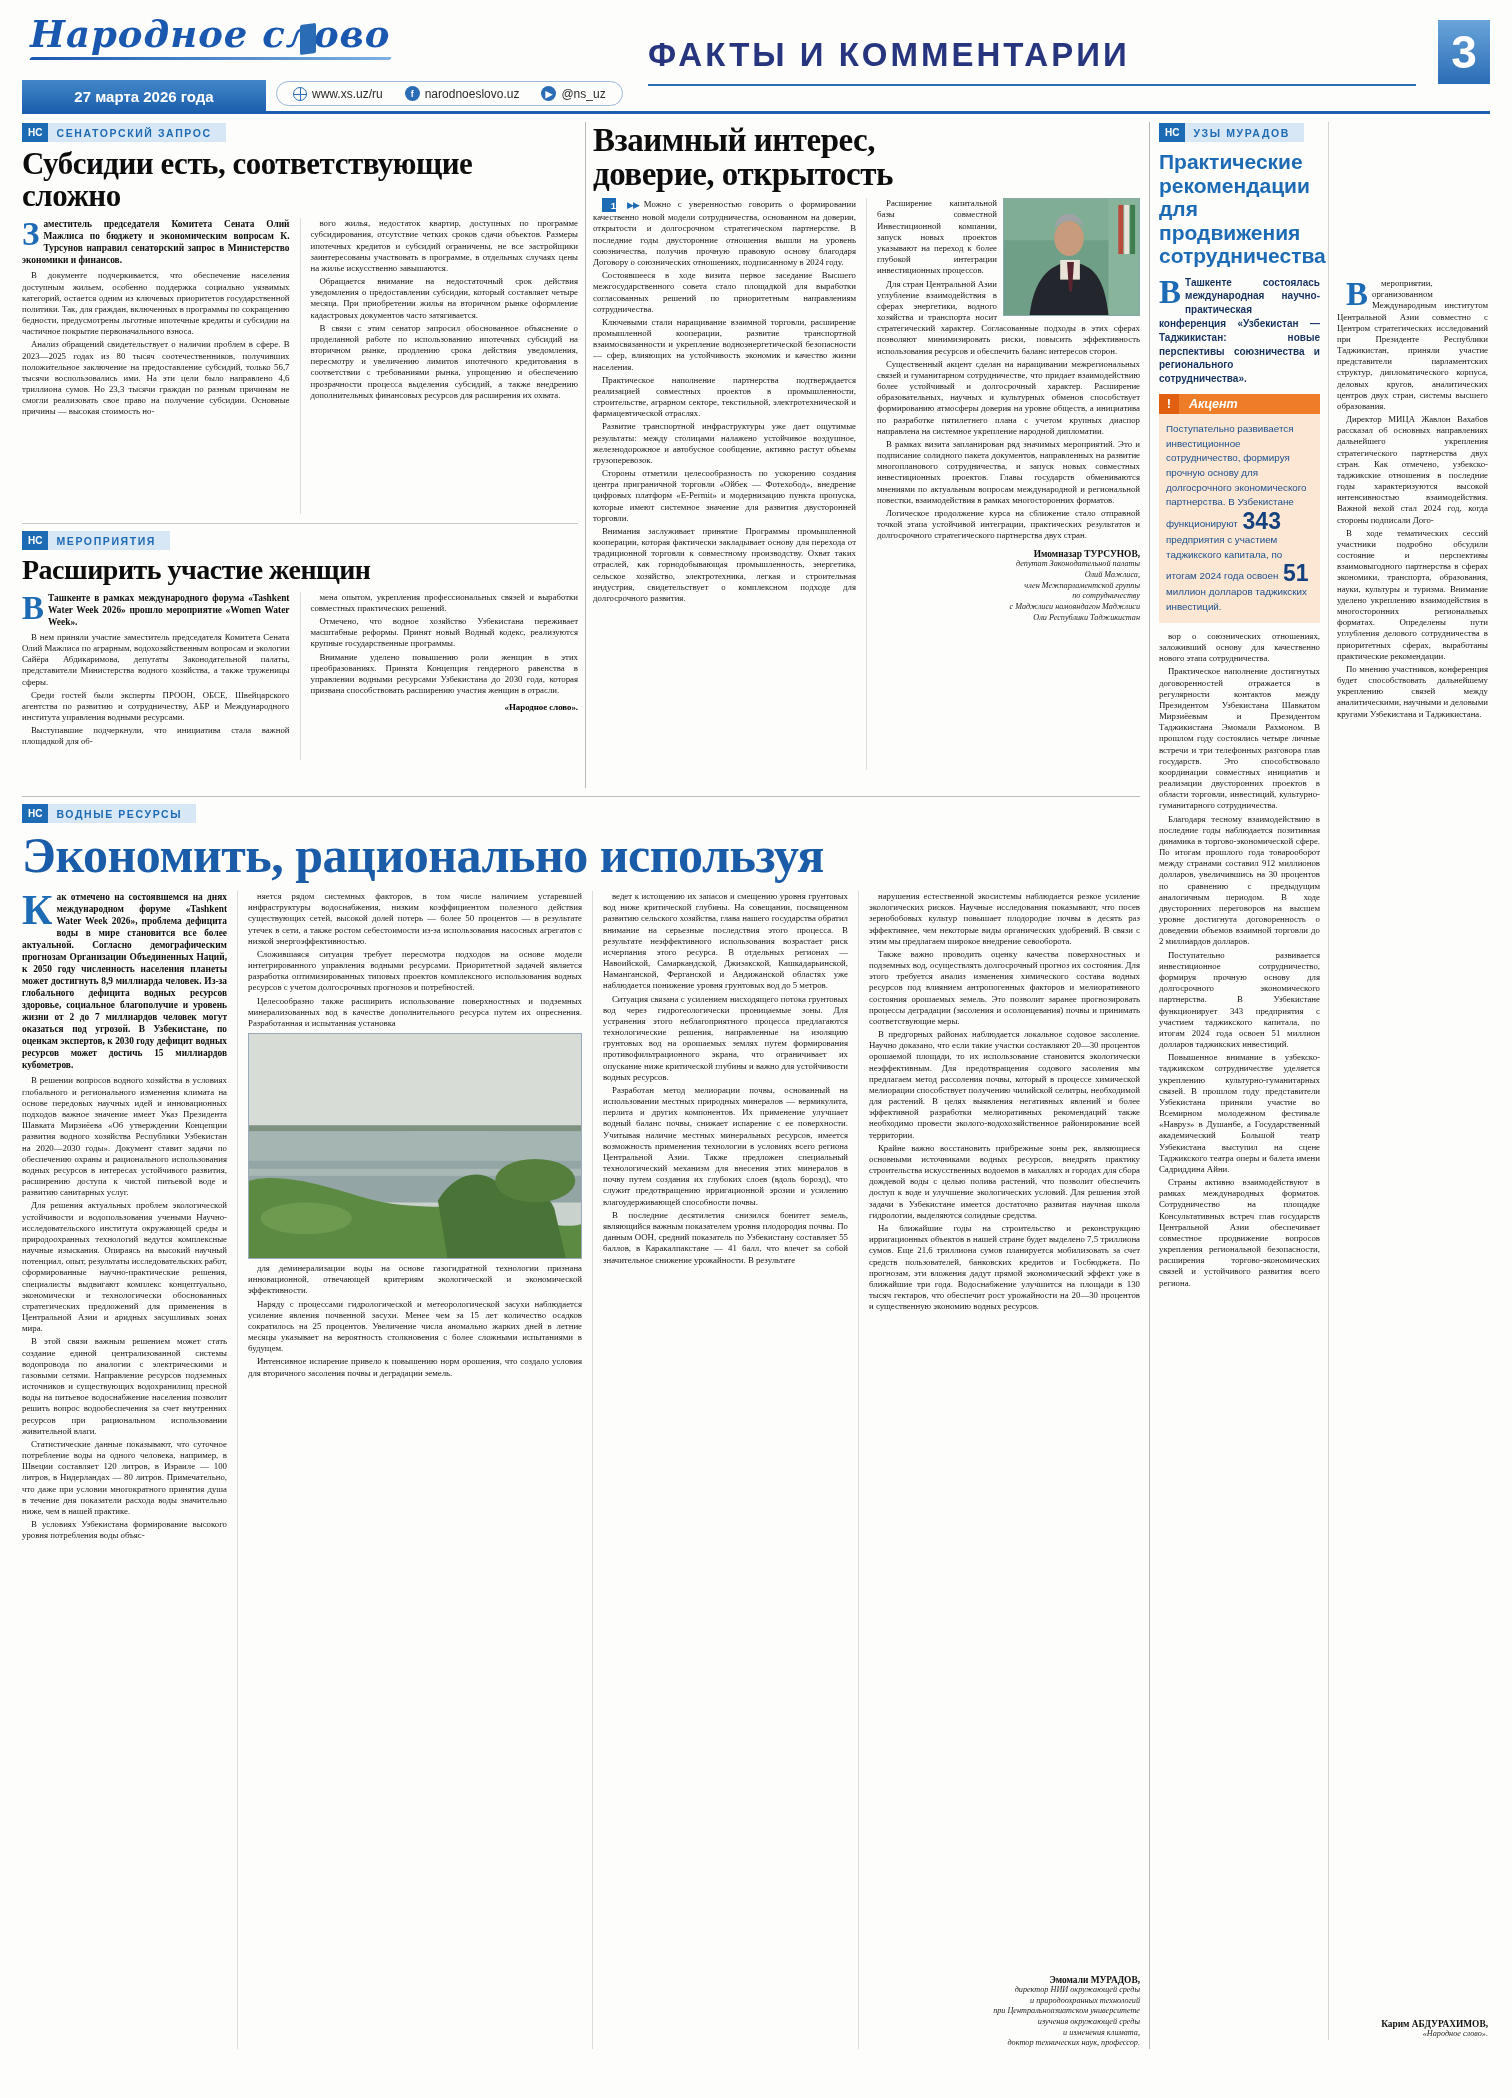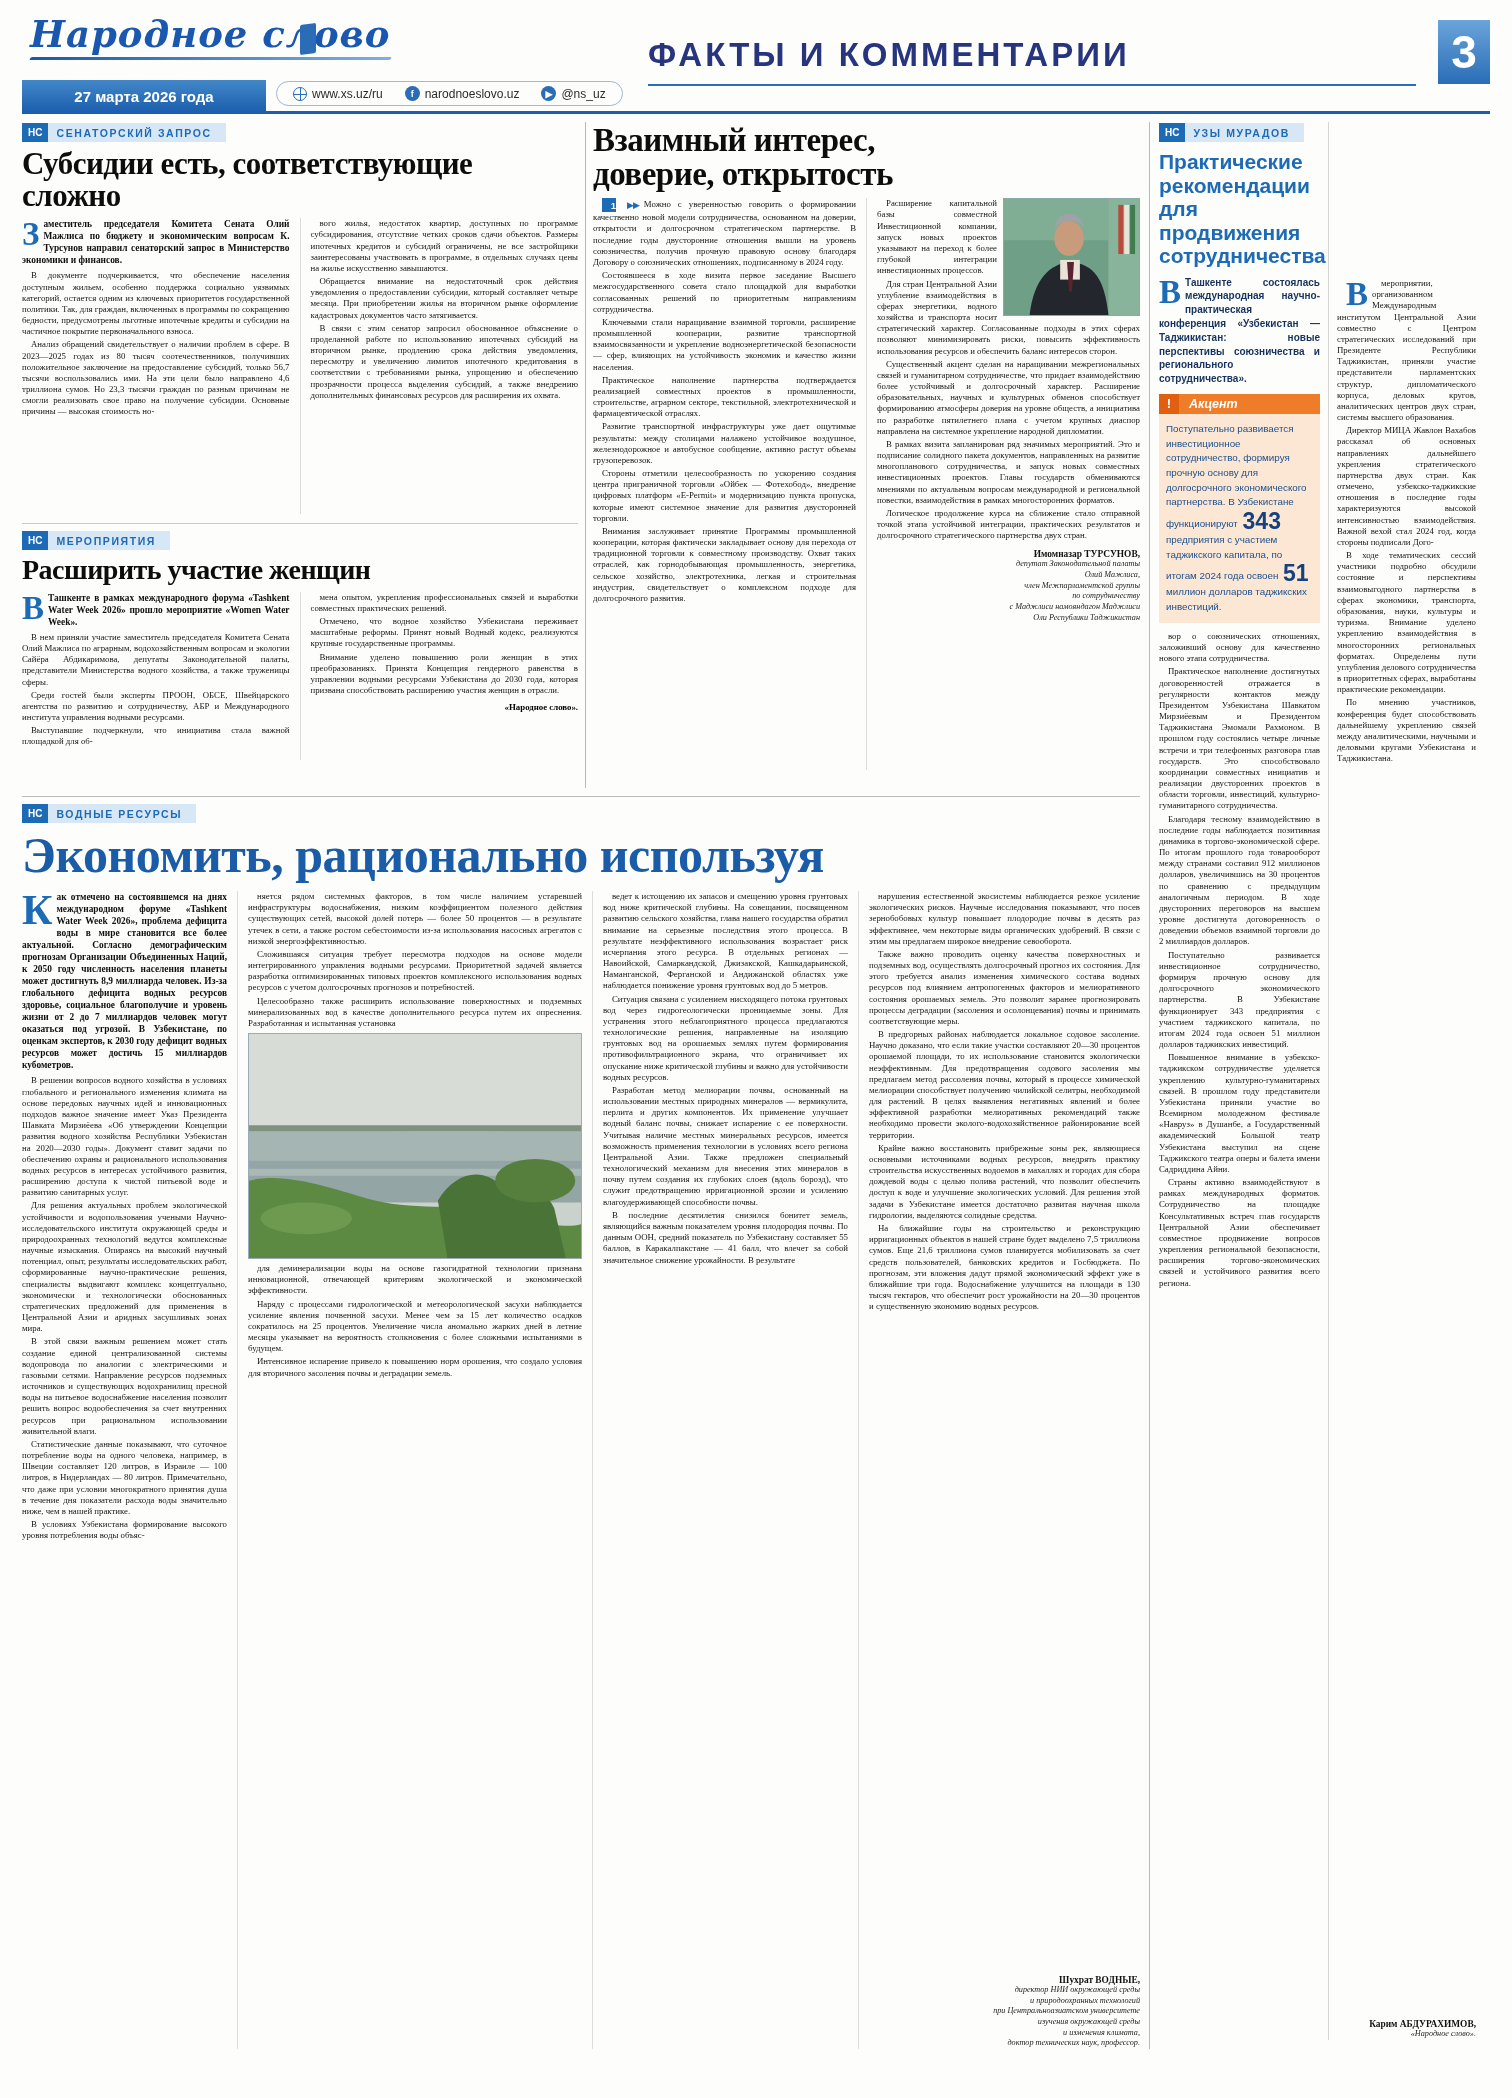--- a/index.html
+++ b/index.html
@@ -28,21 +28,21 @@
   .globe::after  { content:""; position:absolute; top:50%; left:0; right:0; height:1px; background:#2a6db6; }
   .section-title { position:absolute; left:648px; top:36px; font-family:"Liberation Sans",sans-serif;
     font-weight:bold; font-size:33px; color:#27357e; letter-spacing:3px; white-space:nowrap; }
   .heading-rule { position:absolute; top:84px; left:648px; right:96px; height:2px; background:#2a6db6; }
   .page-num { position:absolute; right:22px; top:20px; width:52px; height:64px;
     background:linear-gradient(#6aa4da,#2a6db6); color:#fff; font-family:"Liberation Sans",sans-serif;
     font-weight:bold; font-size:46px; display:flex; align-items:center; justify-content:center; }
   .header-rule { position:absolute; bottom:0; left:22px; right:22px; height:3px; background:#1b5fae; }
 
   
-  .content { display:flex; padding:8px 36px 0 22px; gap:9px; }
+  .content { display:flex; padding:8px 24px 0 22px; gap:9px; }
   .main-area { width:1118px; flex:none; }
   .top-row { display:flex; gap:7px; height:666px; overflow:hidden; }
   .region-a { width:556px; flex:none; }
   .region-c { flex:1; min-width:0; }
   .vrule { width:1px; background:#b9b9b9; }
 
   .tag { display:inline-flex; align-items:stretch; background:#d8e7f5; height:19px; margin:0 0 4px 0; }
   .tag-ns { background:#1d6ab5; color:#fff; font-family:"Liberation Sans",sans-serif; font-weight:bold;
     font-size:10px; padding:0 6px; display:flex; align-items:center; }
   .tag-label { color:#1d6ab5; font-family:"Liberation Sans",sans-serif; font-weight:bold;
@@ -309,21 +309,21 @@
           <div class="tcol a5c4">
             <div>
                 <p class="para">нарушения естественной экосистемы наблюдается резкое усиление экологических рисков. Научные исследования показывают, что посев зернобобовых культур повышает плодородие почвы в десять раз эффективнее, чем некоторые виды органических удобрений. В связи с этим мы предлагаем широкое внедрение севооборота.</p>
                 <p class="para">Также важно проводить оценку качества поверхностных и подземных вод, осуществлять долгосрочный прогноз их состояния. Для этого требуется анализ изменения химического состава водных ресурсов под влиянием антропогенных факторов и мелиоративного состояния орошаемых земель. Это позволит заранее прогнозировать процессы деградации (засоления и осолонцевания) почвы и принимать соответствующие меры.</p>
                 <p class="para">В предгорных районах наблюдается локальное содовое засоление. Научно доказано, что если такие участки составляют 20—30 процентов орошаемой площади, то их использование становится экологически неэффективным. Для предотвращения содового засоления мы предлагаем метод рассоления почвы, который в процессе химической мелиорации способствует получению чилийской селитры, необходимой для растений. В целях выявления негативных явлений и более эффективной разработки мелиоративных рекомендаций также необходимо провести эколого-водохозяйственное районирование всей территории.</p>
                 <p class="para">Крайне важно восстановить прибрежные зоны рек, являющиеся основными источниками водных ресурсов, внедрять практику строительства искусственных водоемов в махаллях и городах для сбора дождевой воды с целью полива растений, что позволит обеспечить доступ к воде и улучшение экологических условий. Для решения этой задачи в Узбекистане имеется достаточно развитая научная школа гидрологии, выделяются солидные средства.</p>
                 <p class="para">На ближайшие годы на строительство и реконструкцию ирригационных объектов в нашей стране будет выделено 7,5 триллиона сумов. Еще 21,6 триллиона сумов планируется мобилизовать за счет средств пользователей, банковских кредитов и Госбюджета. По прогнозам, эти вложения дадут прямой экономический эффект уже в ближайшие три года. Водоснабжение улучшится на площади в 130 тысяч гектаров, что обеспечит рост урожайности на 20—30 процентов и существенную экономию водных ресурсов.</p>
               </div>
             <div class="spacer"></div>
             <div class="sig">
-              <div class="sig-name">Шухрат ВОДНЫЕ,</div>
+              <div class="sig-name">Эмомали МУРАДОВ,</div>
               <div>
                   <p class="sig-line">директор НИИ окружающей среды</p>
                   <p class="sig-line">и природоохранных технологий</p>
                   <p class="sig-line">при Центральноазиатском университете</p>
                   <p class="sig-line">изучения окружающей среды</p>
                   <p class="sig-line">и изменения климата,</p>
                   <p class="sig-line">доктор технических наук, профессор.</p>
                 </div>
             </div>
           </div>

